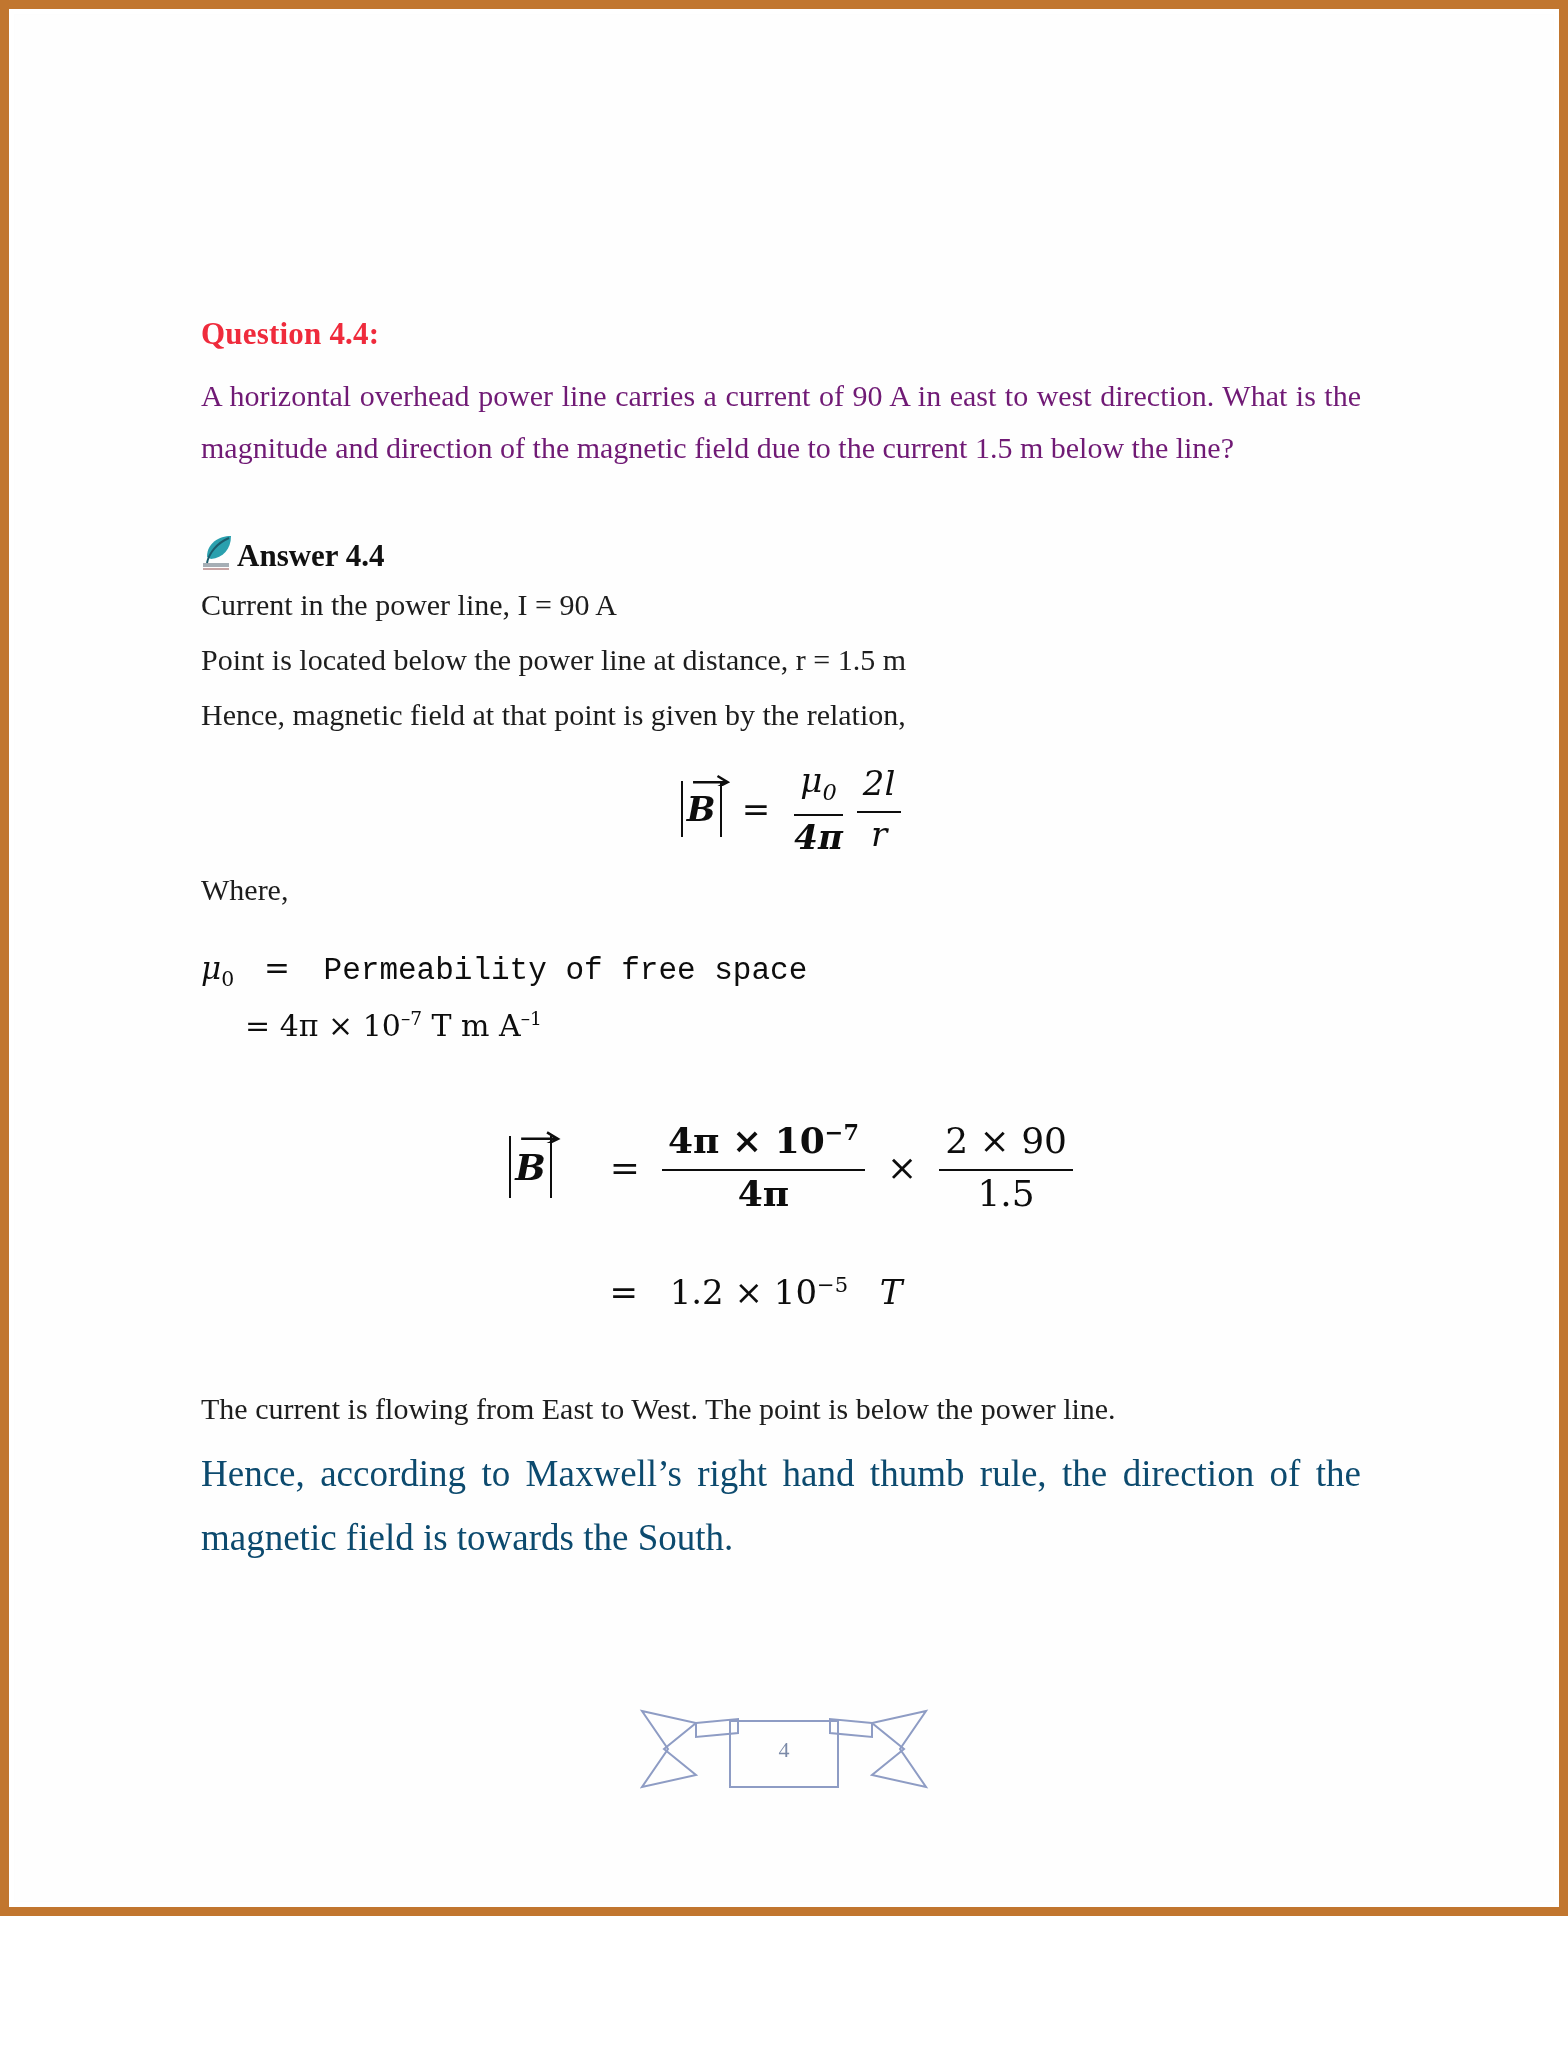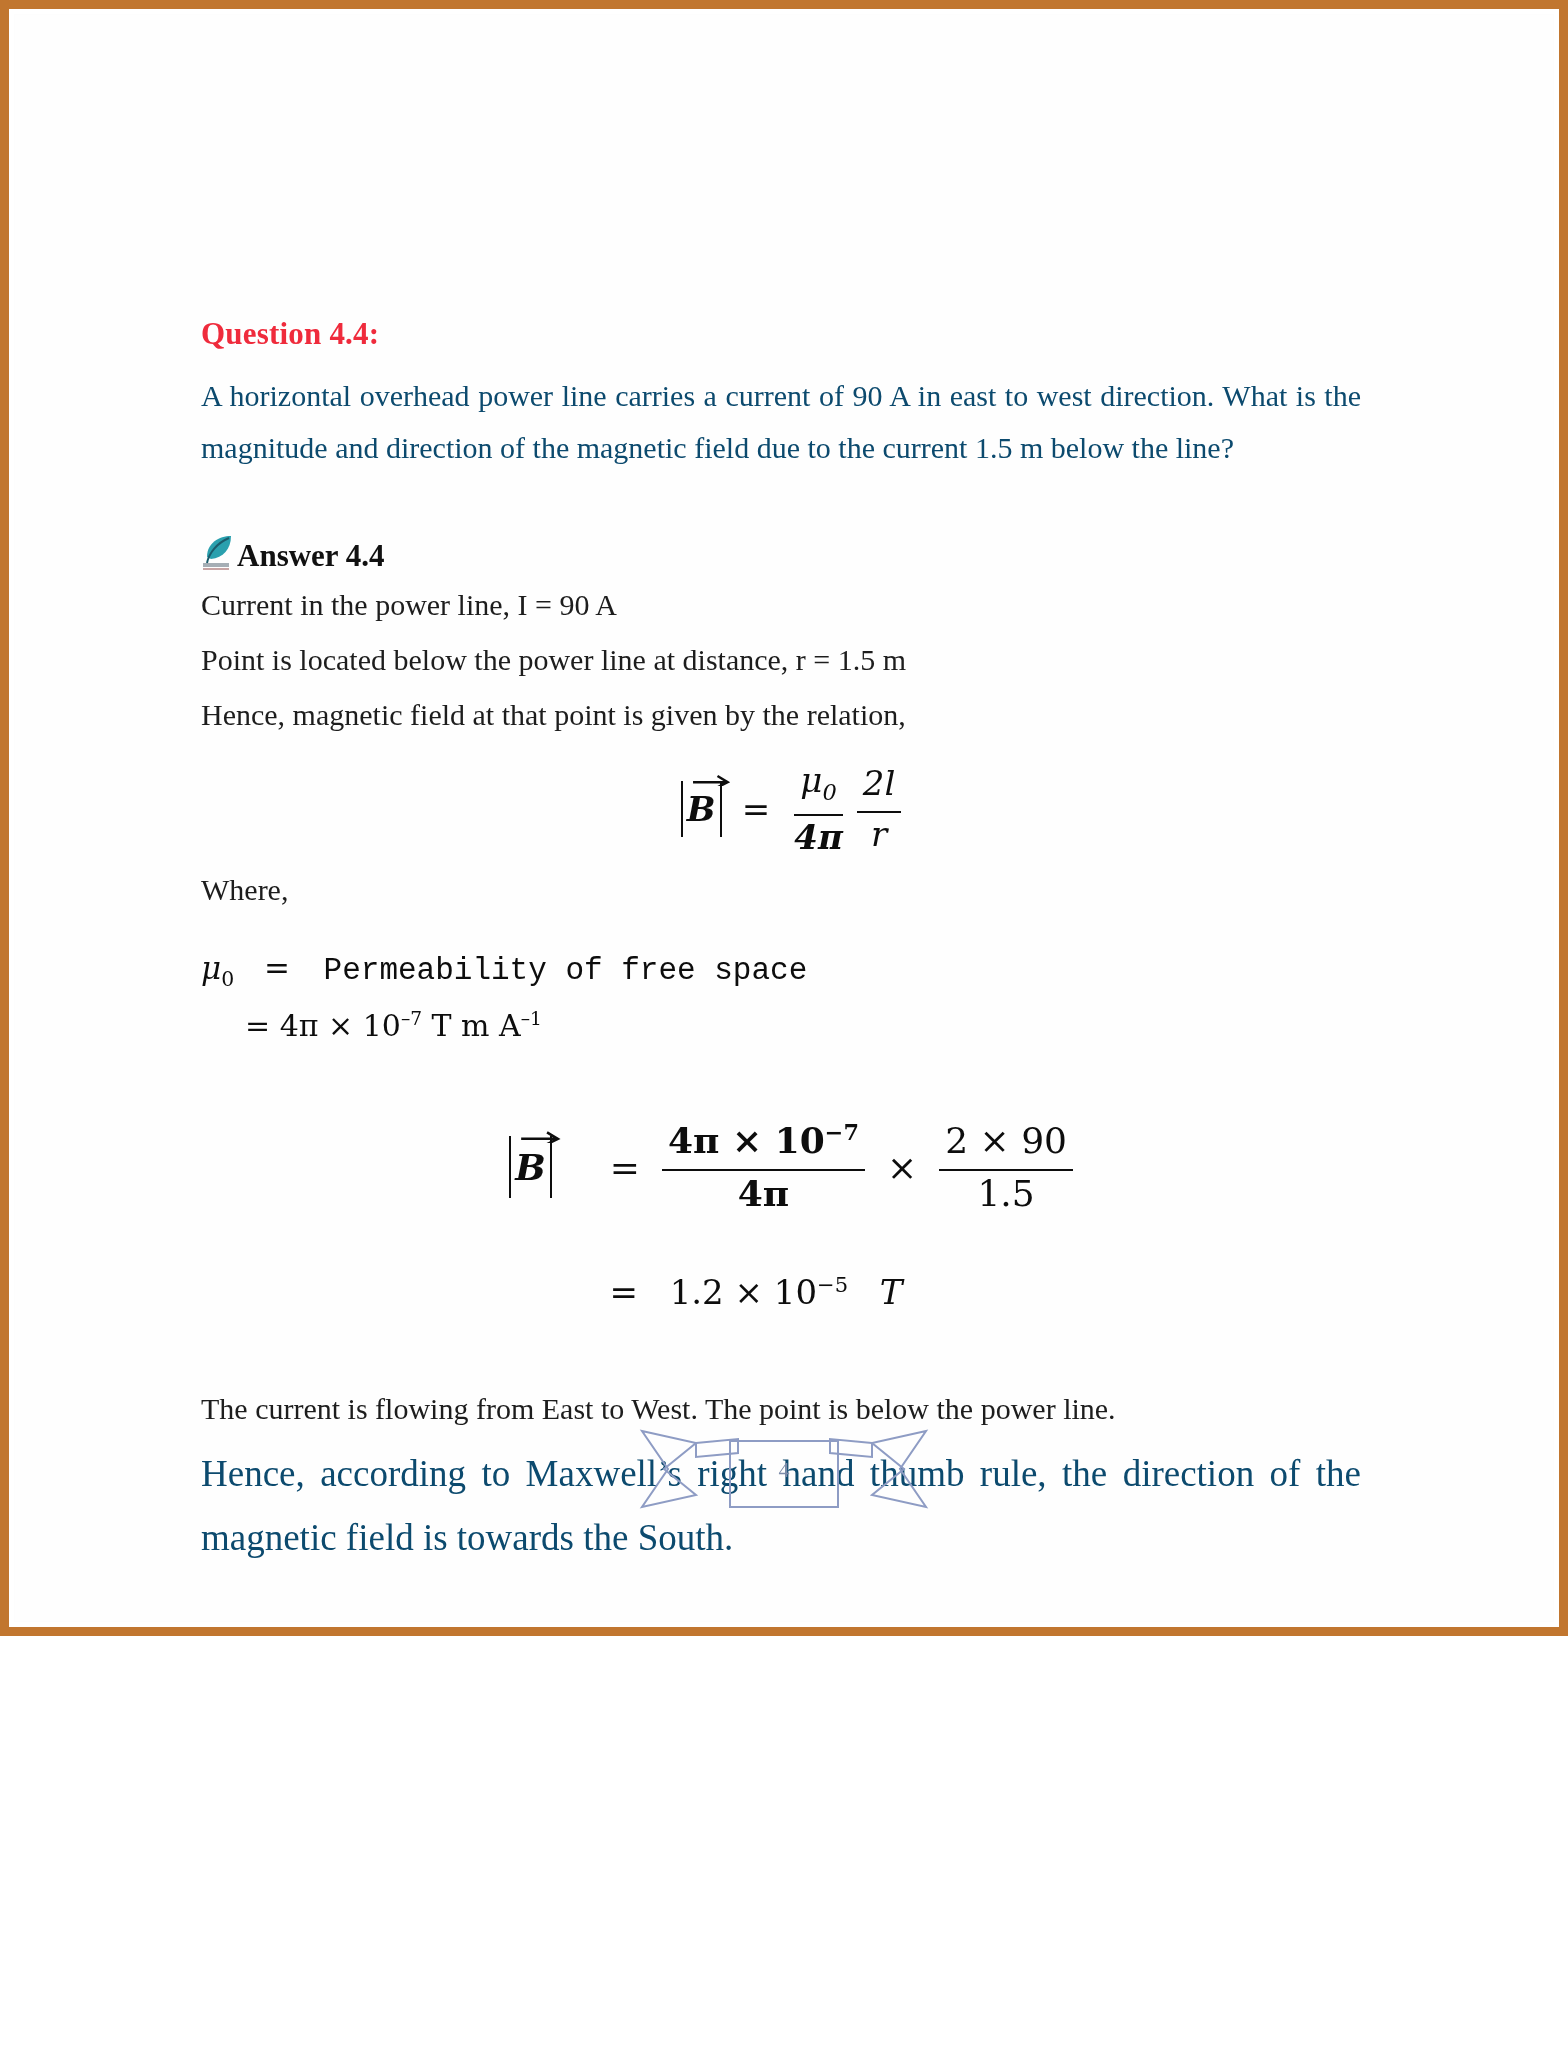--- a/index.html
+++ b/index.html
@@ -11,21 +11,21 @@
     width: 1568px;
     height: 2068px;
     font-family: "Liberation Serif", "DejaVu Serif", serif;
     overflow: hidden;
   }
 
   
   .page {
     position: relative;
     width: 1568px;
-    height: 1636px;
+    height: 1916px;
     box-sizing: border-box;
     background: #ffffff;
     border: 9px solid #c1762f;
     padding: 0;
   }
   .page-inner {
     position: absolute;
     inset: 5px;
     background: #fefefe;
     box-sizing: border-box;
@@ -43,21 +43,21 @@
   .q-title {
     color: #ef2b3c;
     font-weight: bold;
     font-size: 31px;
     letter-spacing: .2px;
     margin: 0 0 18px 0;
     line-height: 1.2;
   }
   .q-body {
     font-size: 30px;
-    color: #0c4a6e;
+    color: #701a75;
     line-height: 1.72;
     text-align: justify;
     margin: 0;
     width: 1160px;
   }
 
   .ans-head {
     display: flex;
     align-items: flex-end;
     margin: 60px 0 10px 0;

